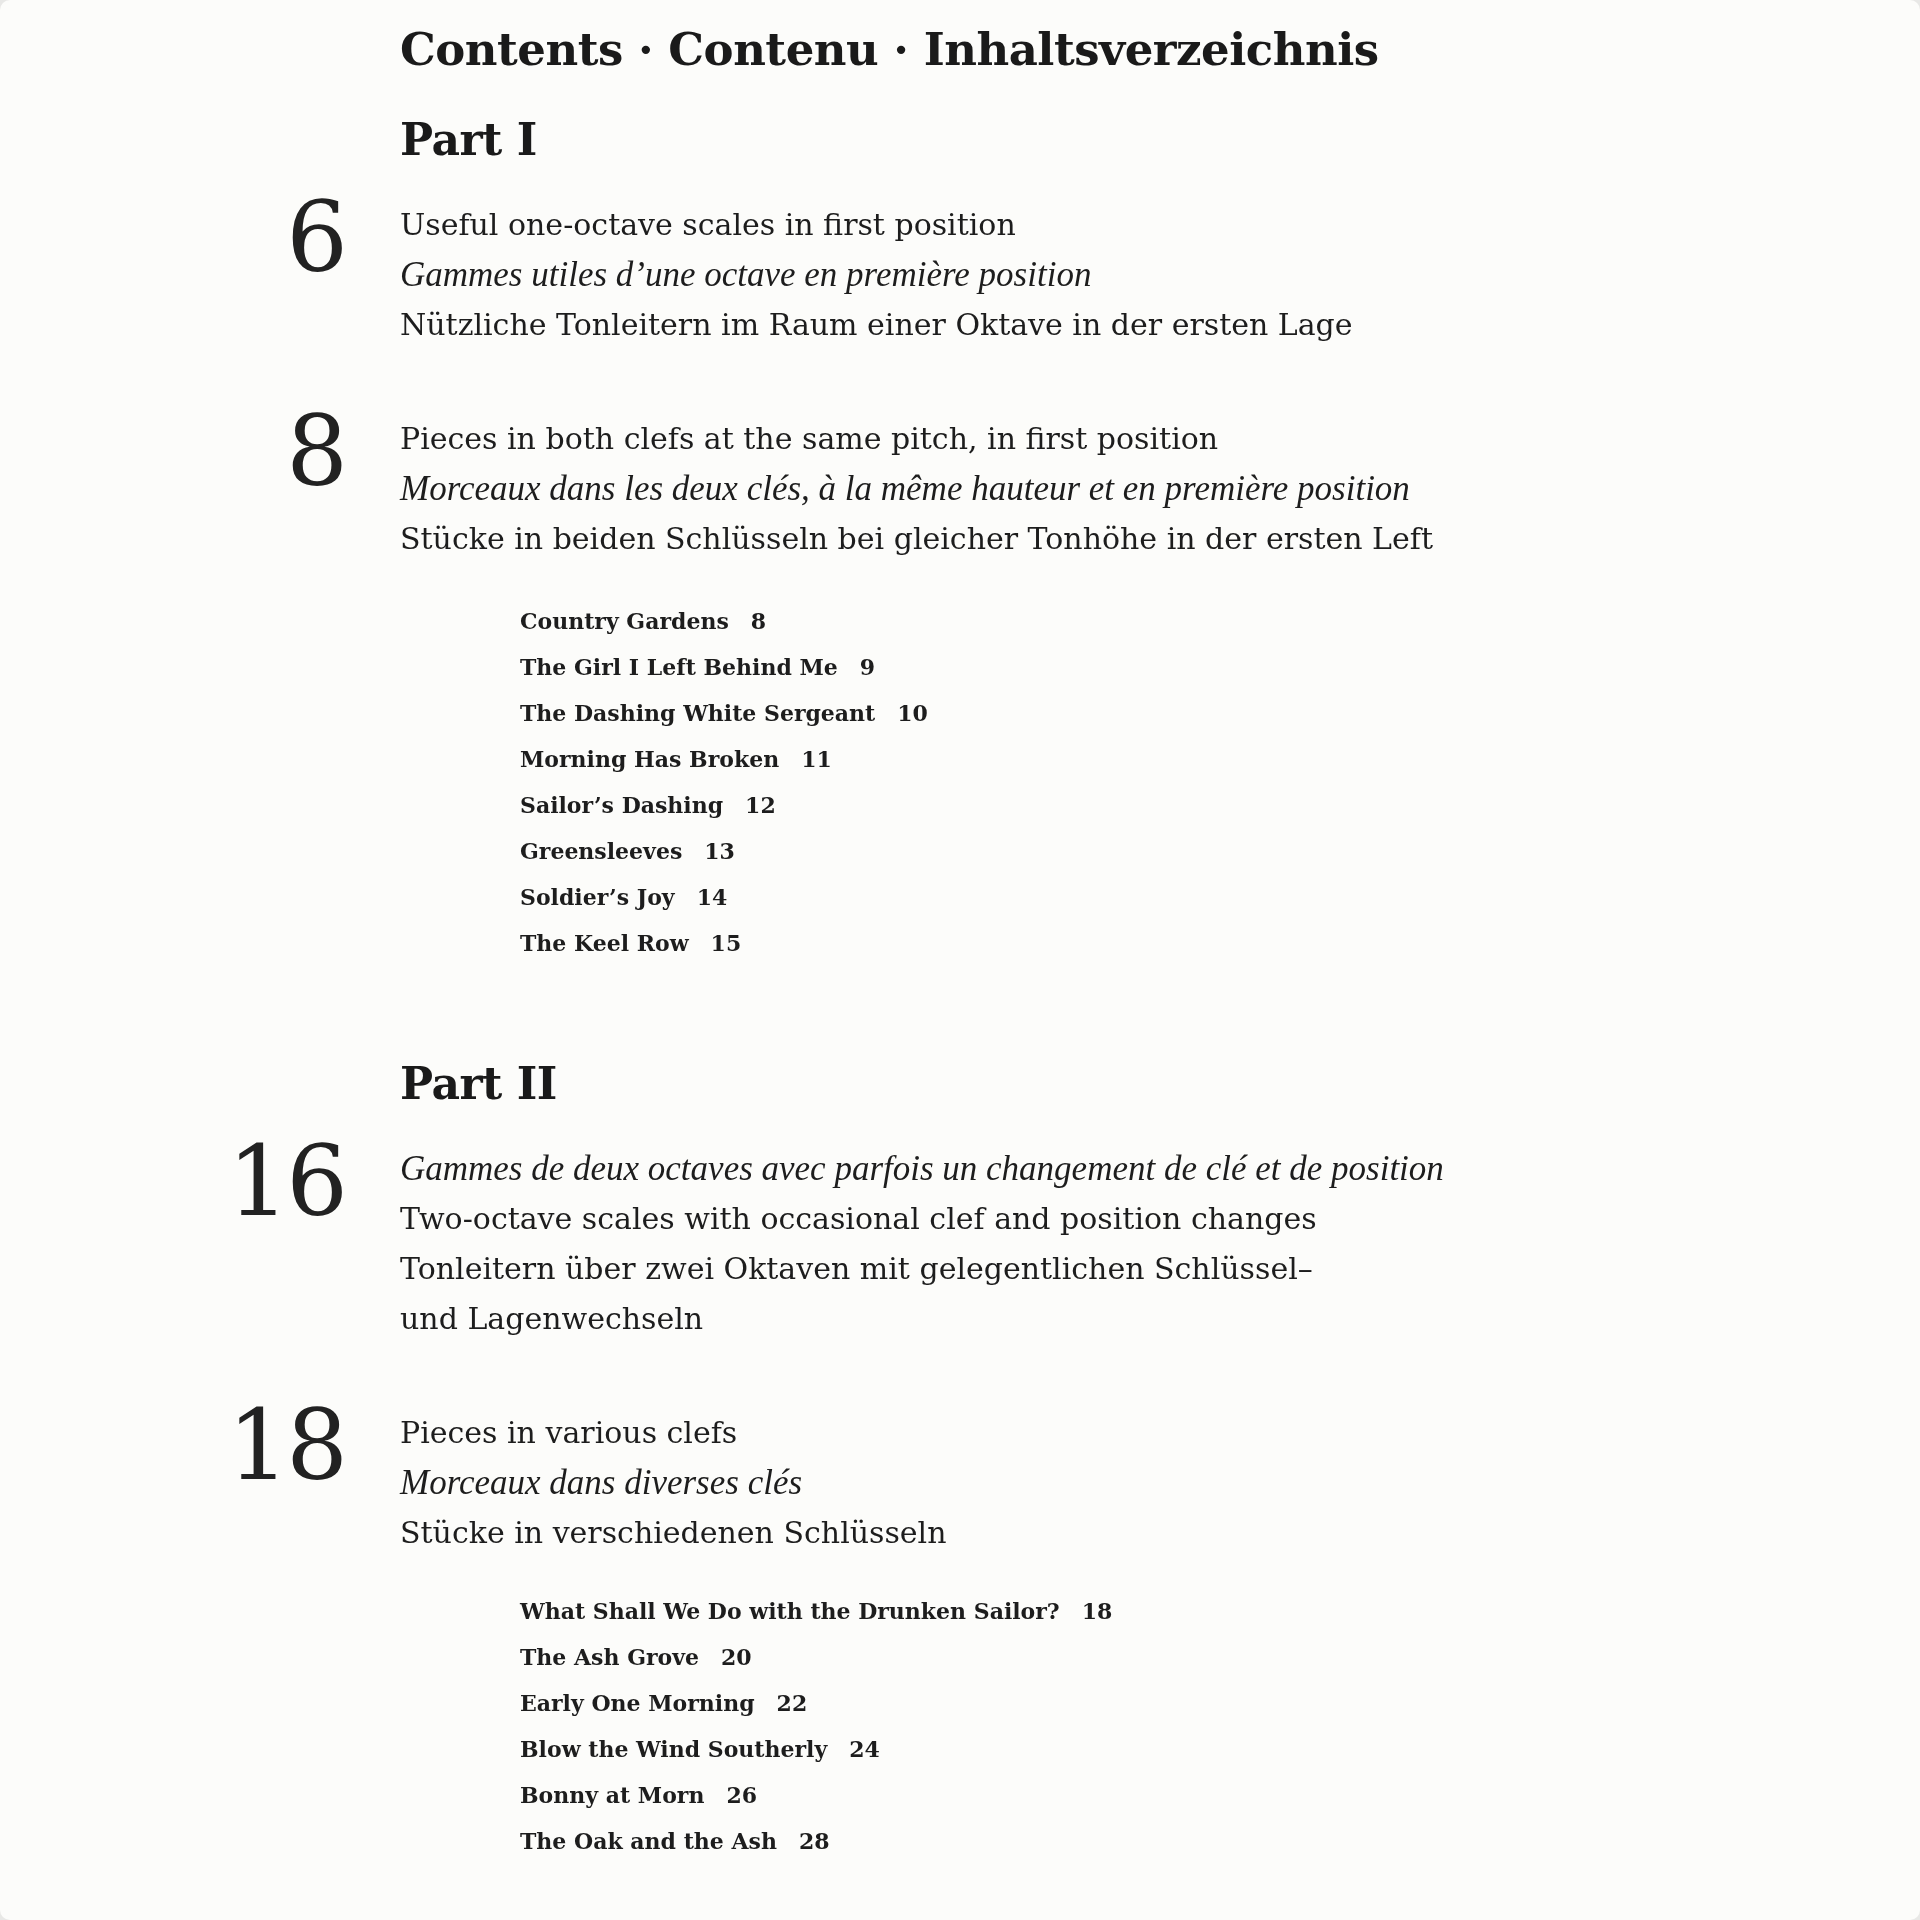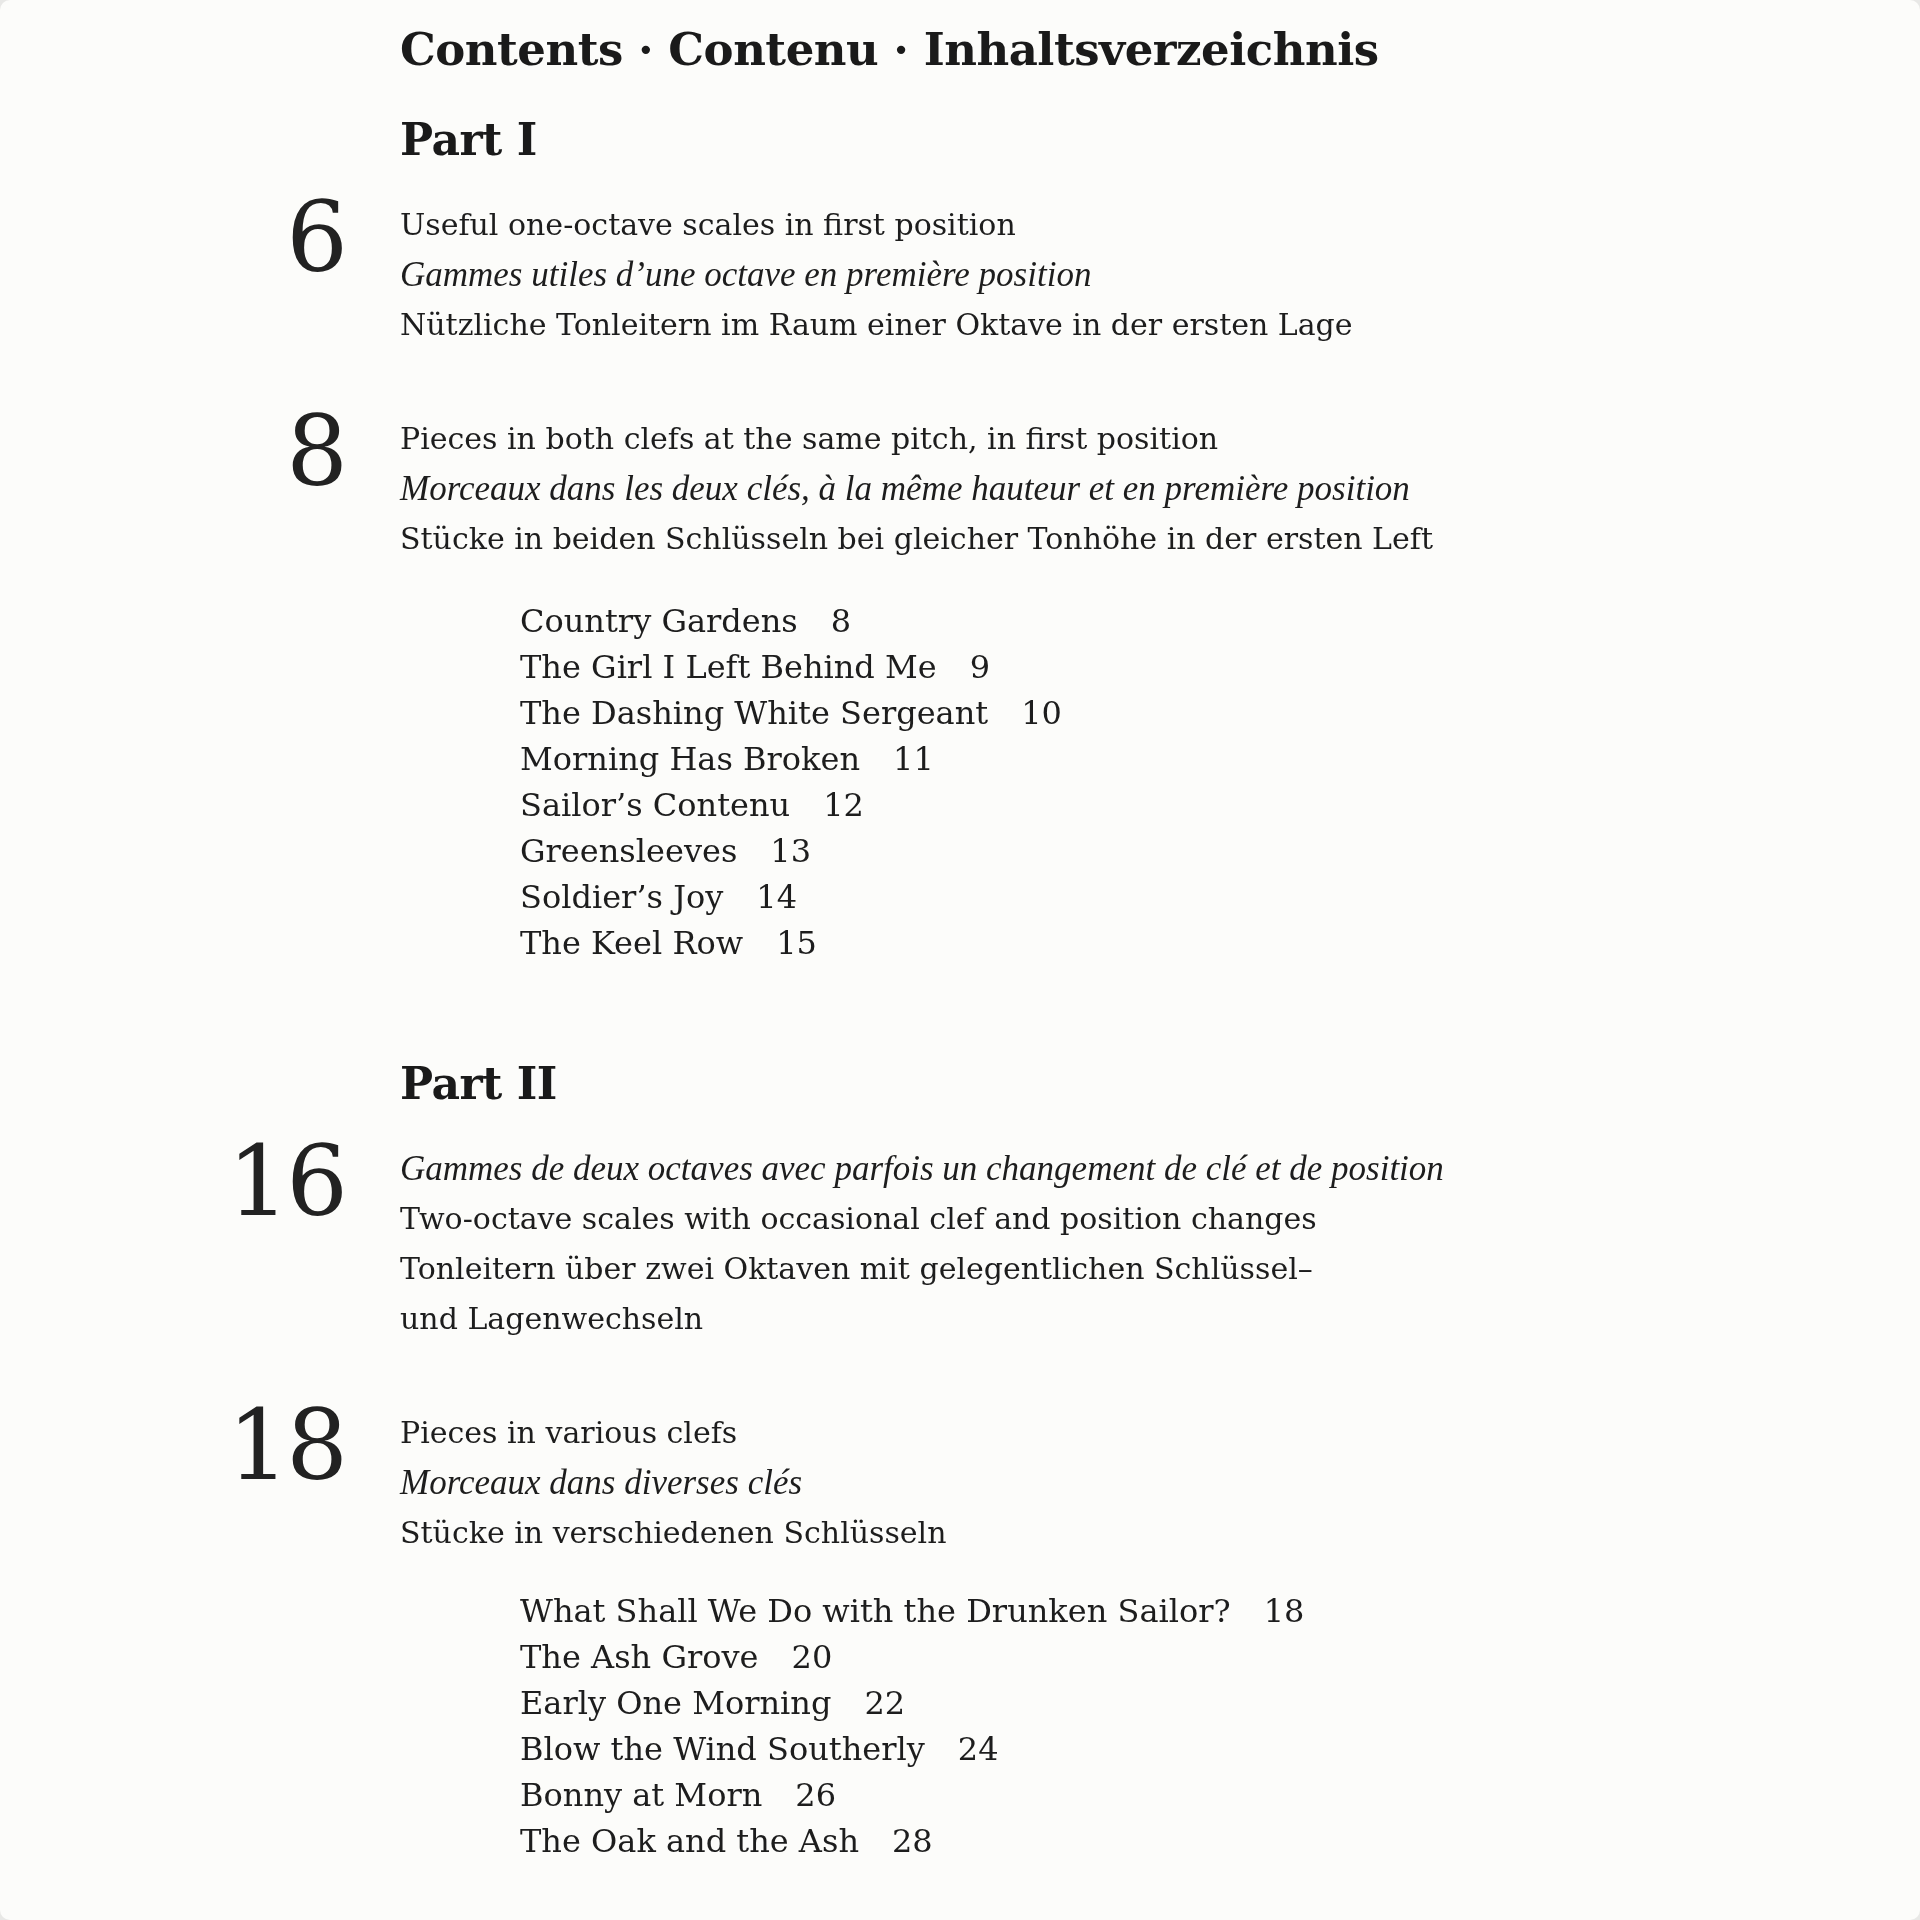--- a/index.html
+++ b/index.html
@@ -72,24 +72,25 @@
 
   .piece-list {
     margin-top: 34px;
     margin-left: 120px;
   }
   .piece-list.second { margin-top: 30px; }
 
   .piece-row {
     display: flex;
     align-items: baseline;
-    gap: 33px;
-    font-size: 32px;
+    gap: 22px;
+    font-size: 22px;
     line-height: 46px;
     white-space: nowrap;
+    font-weight: bold;
   }
   .piece-page { color: #1d1d1d; }
 </style>
 </head>
 <body>
 
 <div class="page">
 
   <h1 class="toc-title">Contents · Contenu · Inhaltsverzeichnis</h1>
 
@@ -120,21 +121,21 @@
     </div>
     <div class="piece-row">
       <span class="piece-title">The Dashing White Sergeant</span>
       <span class="piece-page">10</span>
     </div>
     <div class="piece-row">
       <span class="piece-title">Morning Has Broken</span>
       <span class="piece-page">11</span>
     </div>
     <div class="piece-row">
-      <span class="piece-title">Sailor’s Contenu</span>
+      <span class="piece-title">Sailor’s Dashing</span>
       <span class="piece-page">12</span>
     </div>
     <div class="piece-row">
       <span class="piece-title">Greensleeves</span>
       <span class="piece-page">13</span>
     </div>
     <div class="piece-row">
       <span class="piece-title">Soldier’s Joy</span>
       <span class="piece-page">14</span>
     </div>

